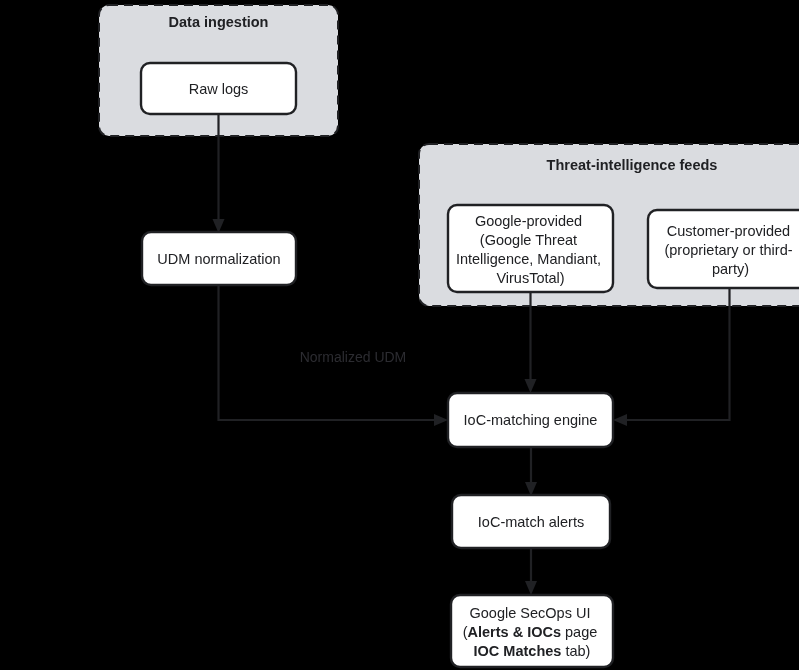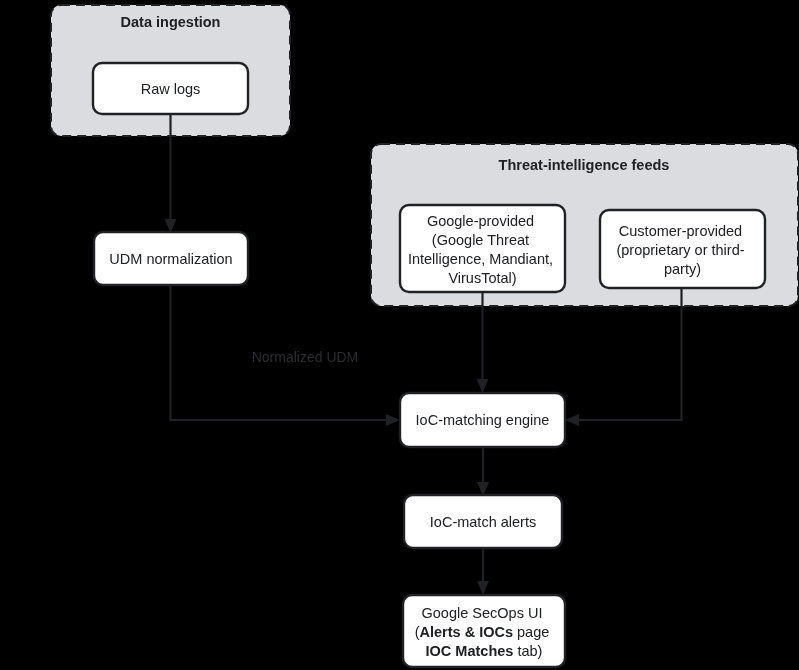--- a/index.html
+++ b/index.html
@@ -11,20 +11,21 @@
     width: 799px;
     height: 670px;
     overflow: hidden;
     font-family: "Liberation Sans", sans-serif;
   }
   #diagram-root {
     position: relative;
     width: 662px;
     height: 670px;
     background: #000000;
+    margin-left: 48px;
   }
   svg.diagram {
     display: block;
     width: 799px;
     height: 670px;
   }
   .group-rect {
     fill: #dadce0;
     stroke: #202124;
     stroke-width: 2;

